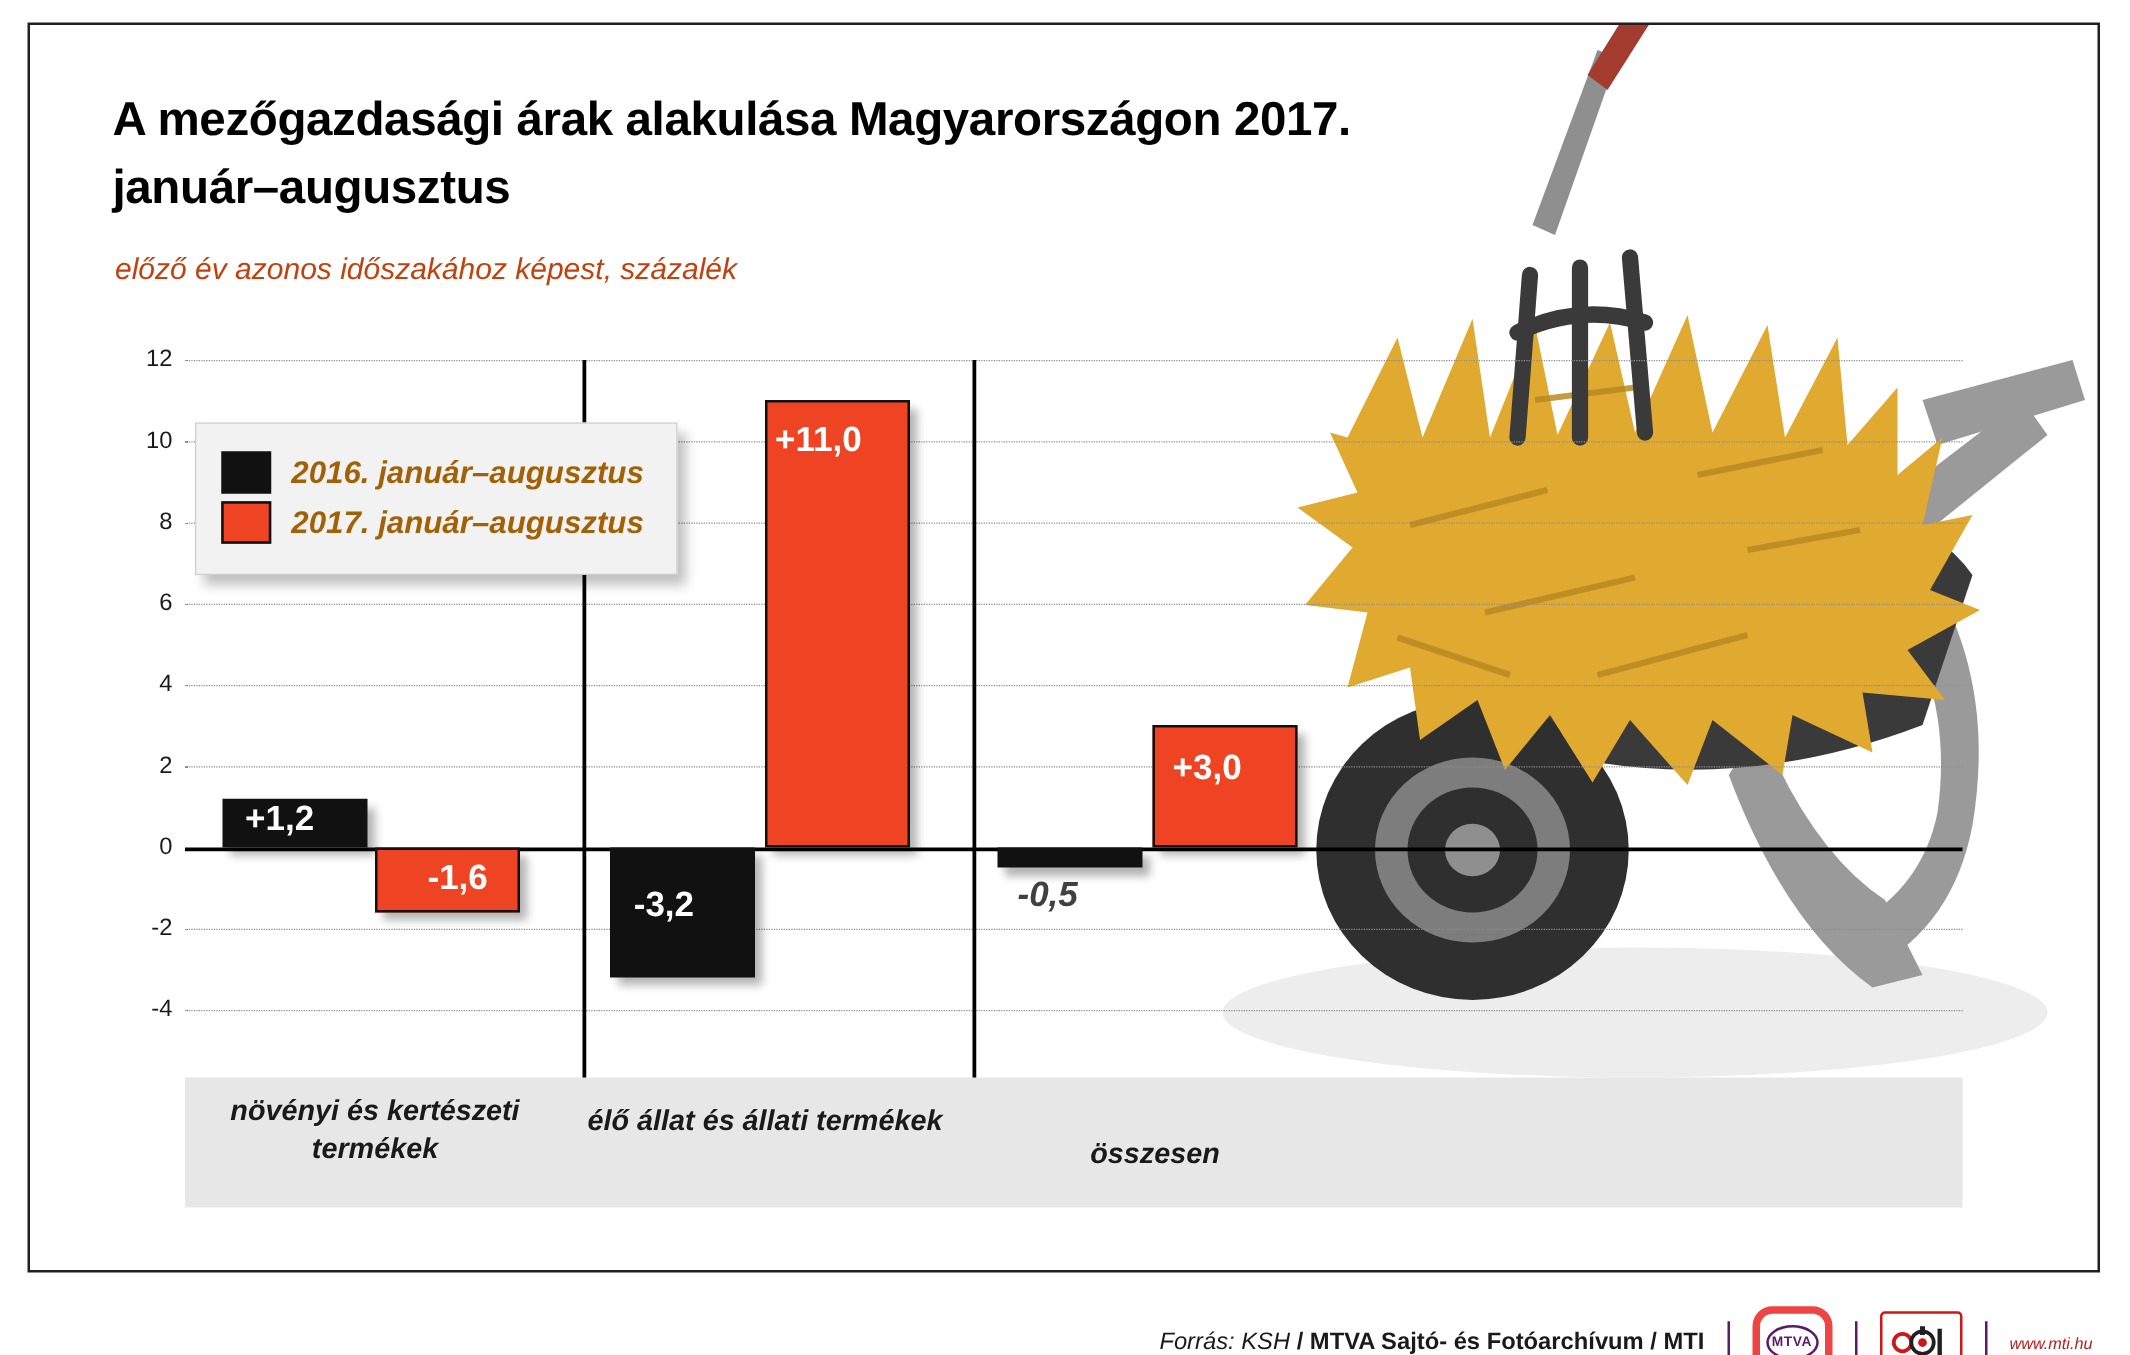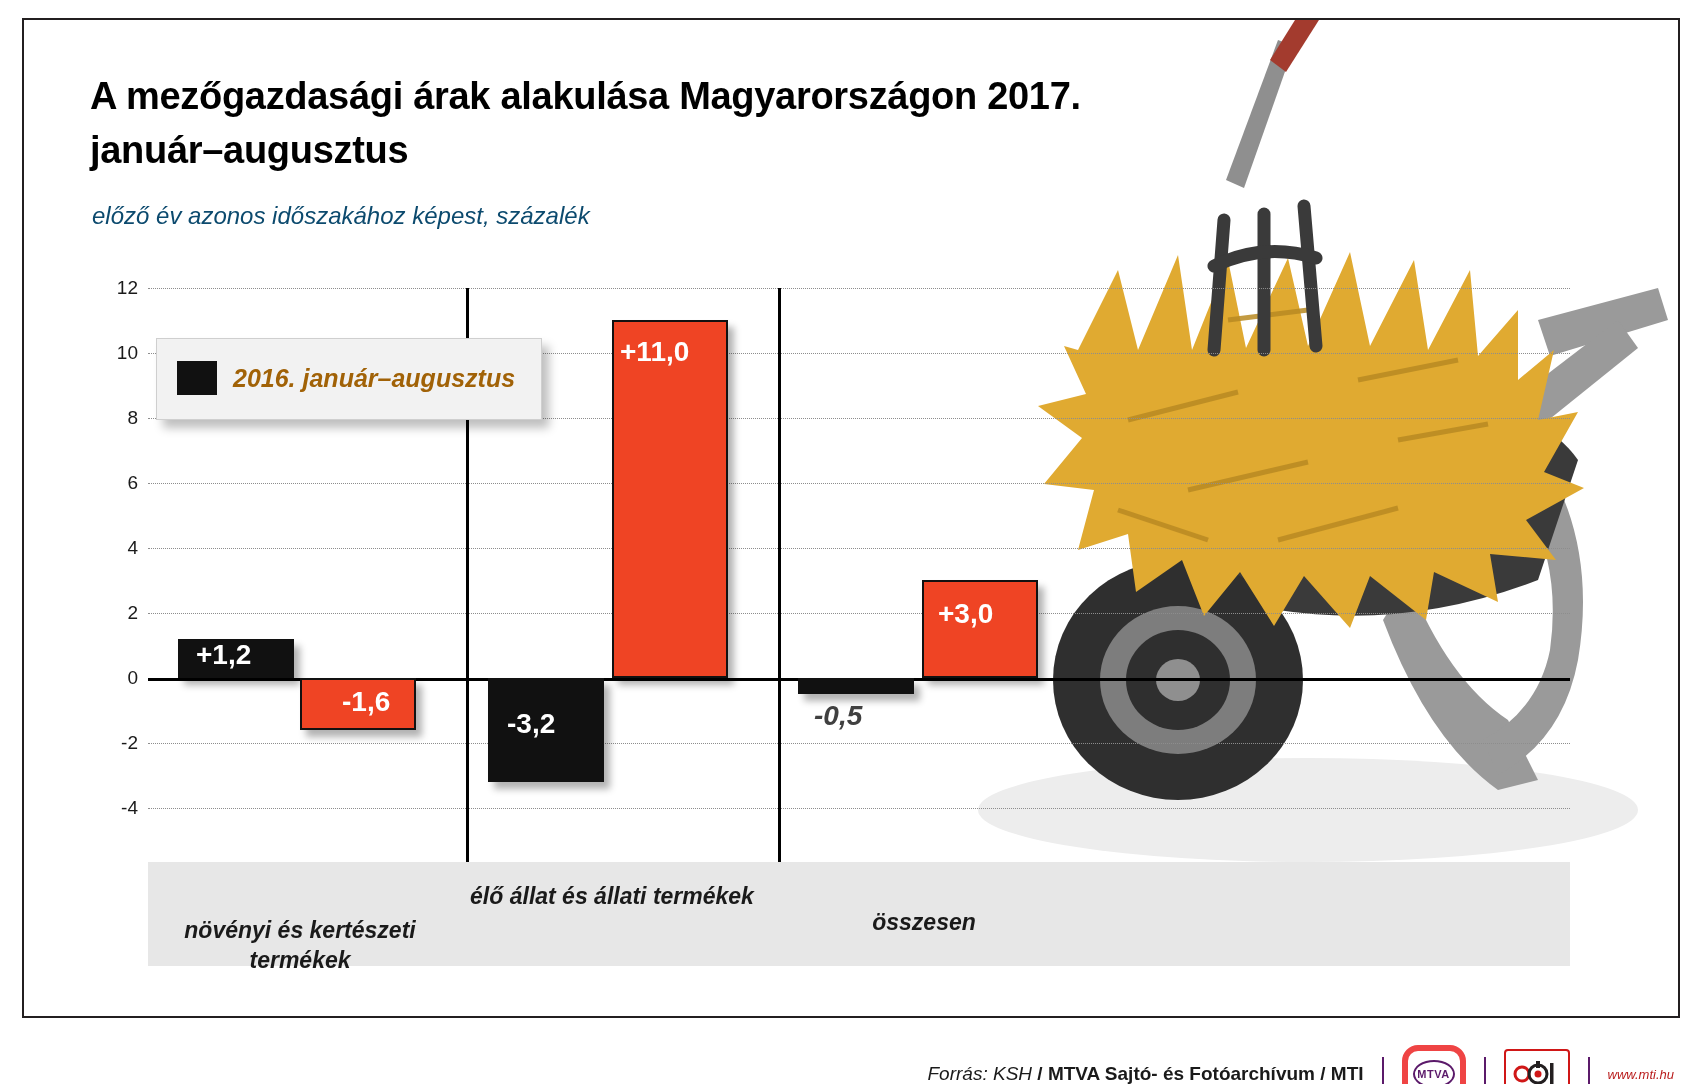--- a/index.html
+++ b/index.html
@@ -43,21 +43,21 @@
     color: #000000;
     line-height: 1.42;
     letter-spacing: -0.3px;
   }
   .subtitle {
     position: absolute;
     left: 68px;
     top: 182px;
     font-size: 24px;
     font-style: italic;
-    color: #0c4a6e;
+    color: #c2410c;
   }
   
   .plot {
     position: absolute;
     left: 96px;
     top: 268px;
     width: 1450px;
     height: 520px;
   }
   .gridline {
@@ -296,24 +296,28 @@
 
       <div class="bar red" style="left:802px; top:292px; width:116px; height:98px;"></div>
       <div class="barlabel inwhite" style="left:818px; top:310px;">+3,0</div>
     </div>
 
     <div class="legend">
       <div class="legend-row">
         <span class="swatch black"></span>
         <span class="legend-label">2016. január–augusztus</span>
       </div>
+      <div class="legend-row">
+        <span class="swatch red"></span>
+        <span class="legend-label">2017. január–augusztus</span>
+      </div>
     </div>
 
     <div class="catband"></div>
-    <div class="catlabel" style="left:128px; top:896px; width:296px;">növényi és kertészeti termékek</div>
+    <div class="catlabel" style="left:128px; top:854px; width:296px;">növényi és kertészeti termékek</div>
     <div class="catlabel" style="left:440px; top:862px; width:296px;">élő állat és állati termékek</div>
     <div class="catlabel" style="left:752px; top:888px; width:296px;">összesen</div>
   </div>
 
   <div class="footer">
     <div class="source">
       <span>Forrás: KSH</span><b> / MTVA Sajtó- és Fotóarchívum / MTI</b>
     </div>
     <div class="divider"></div>
     <div class="logo-box">

